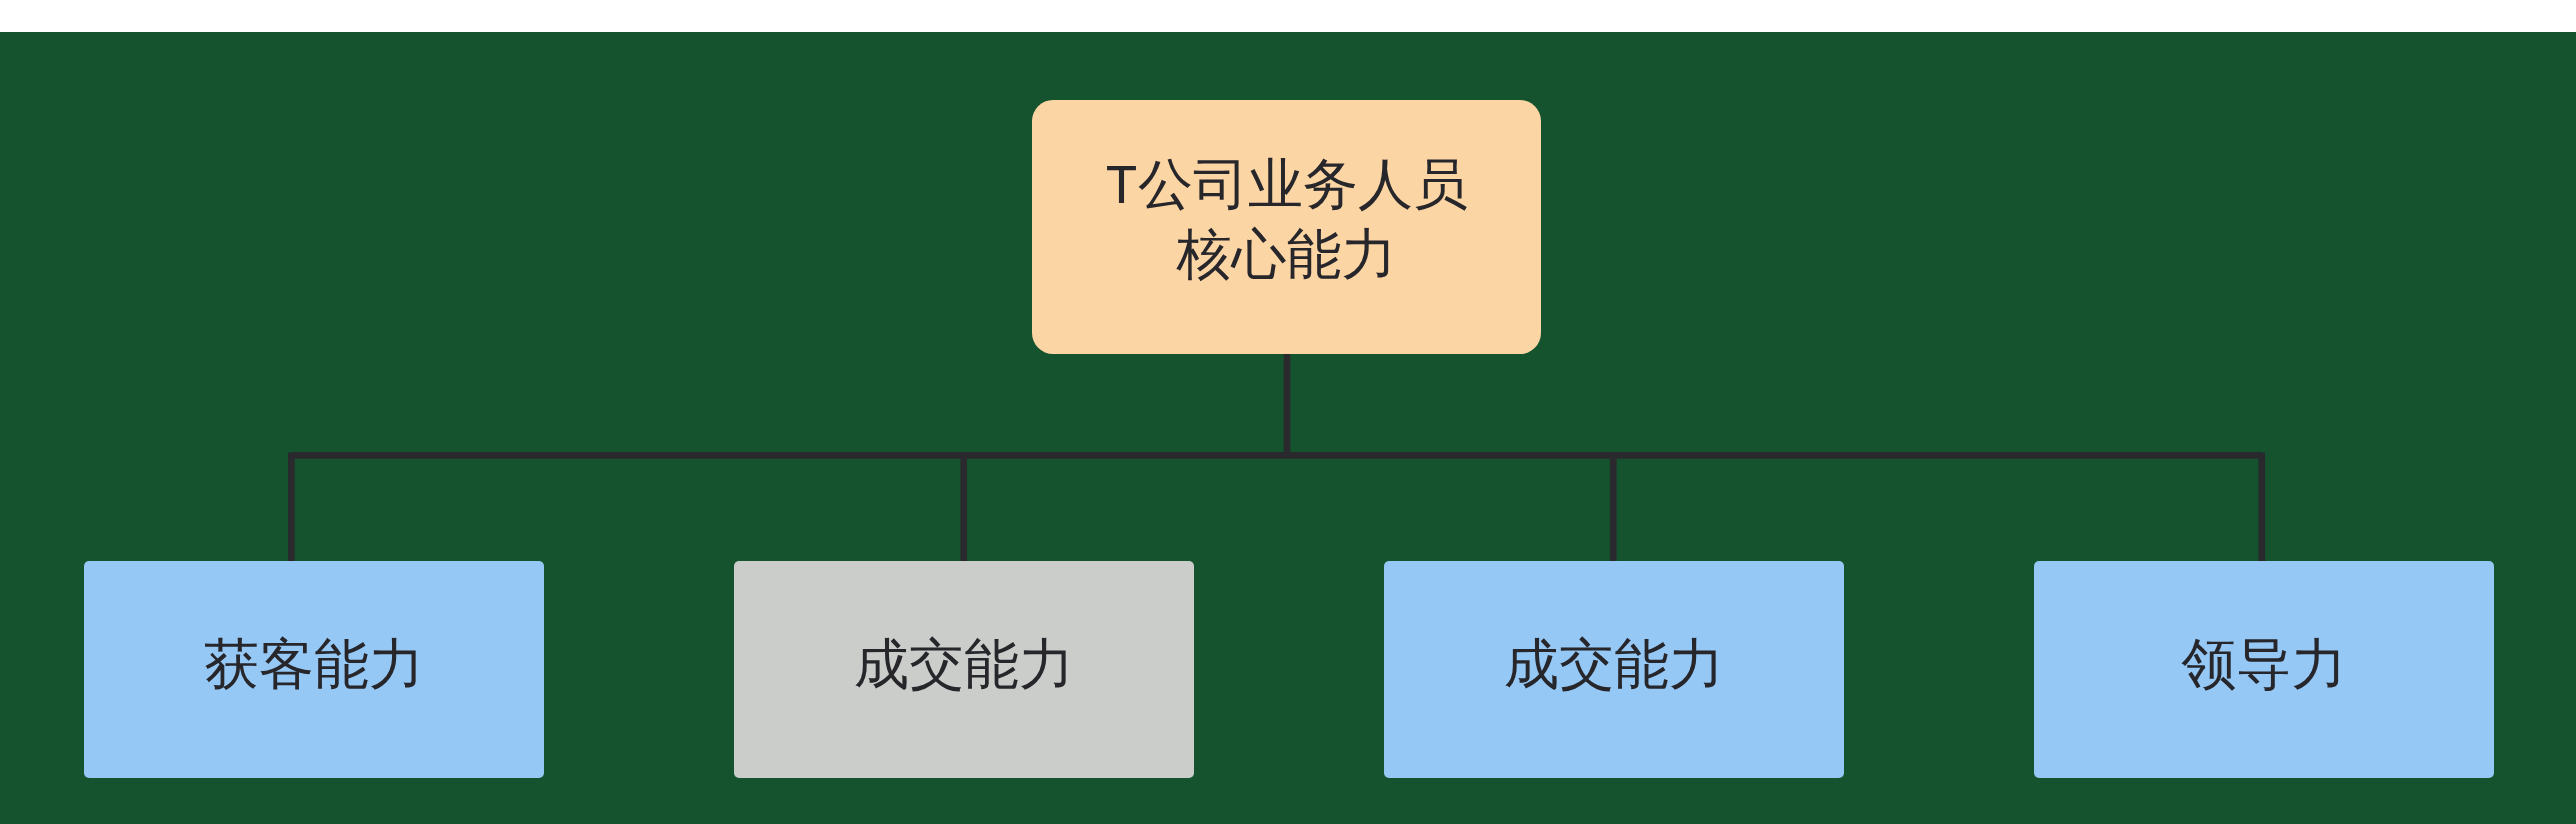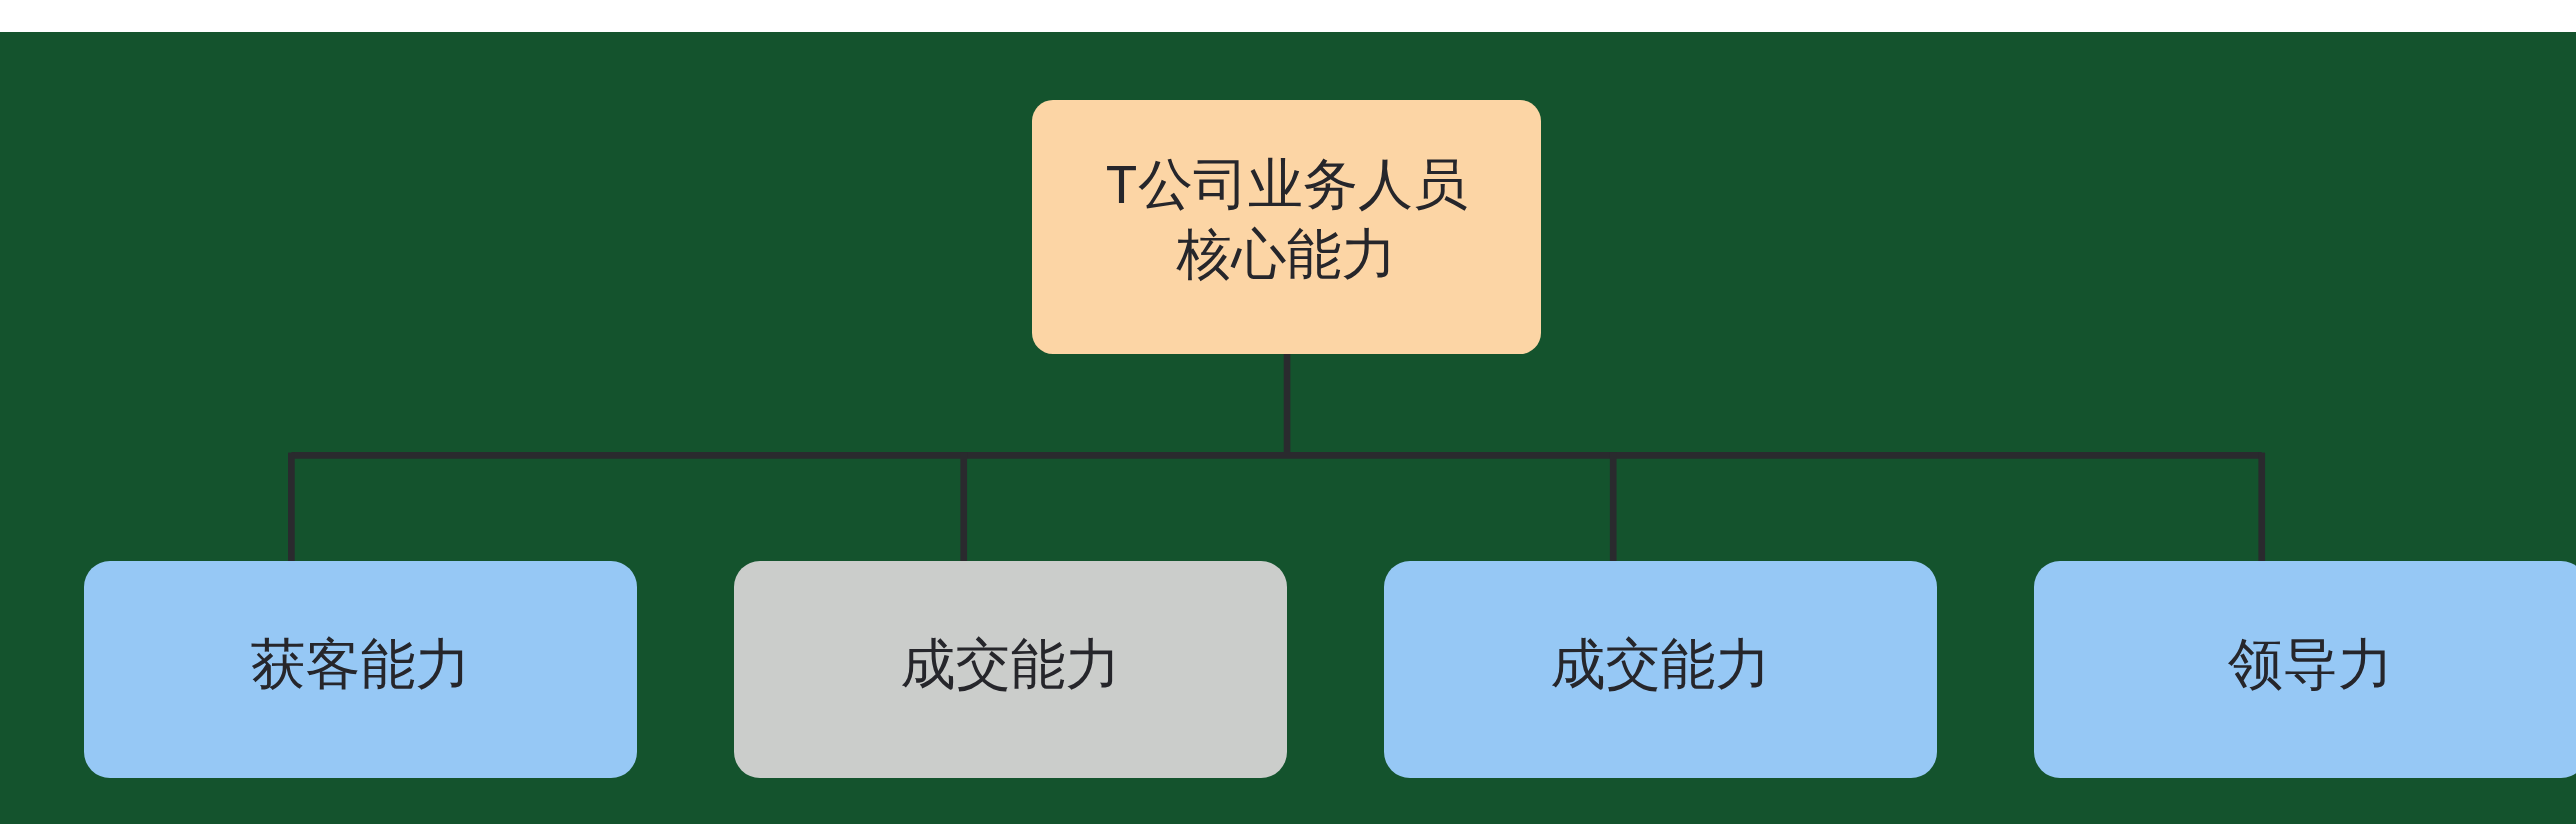--- a/index.html
+++ b/index.html
@@ -33,23 +33,23 @@
     top: 68px;
     width: 509px;
     height: 254px;
     border-radius: 21px;
     background: #fcd5a5;
     font-size: 55px;
     padding-bottom: 5.7px;
   }
   .node-child {
     top: 529px;
-    width: 553px;
+    width: 460px;
     height: 217px;
-    border-radius: 26px;
+    border-radius: 5px;
     font-size: 55px;
   }
   .node-c1 { left: 84px;   background: #96c8f5; }
   .node-c2 { left: 734px;  background: #cbcdcb; }
   .node-c3 { left: 1384px; background: #96c8f5; }
   .node-c4 { left: 2034px; background: #96c8f5; }
 
   .connectors {
     position: absolute;
     left: 0;

